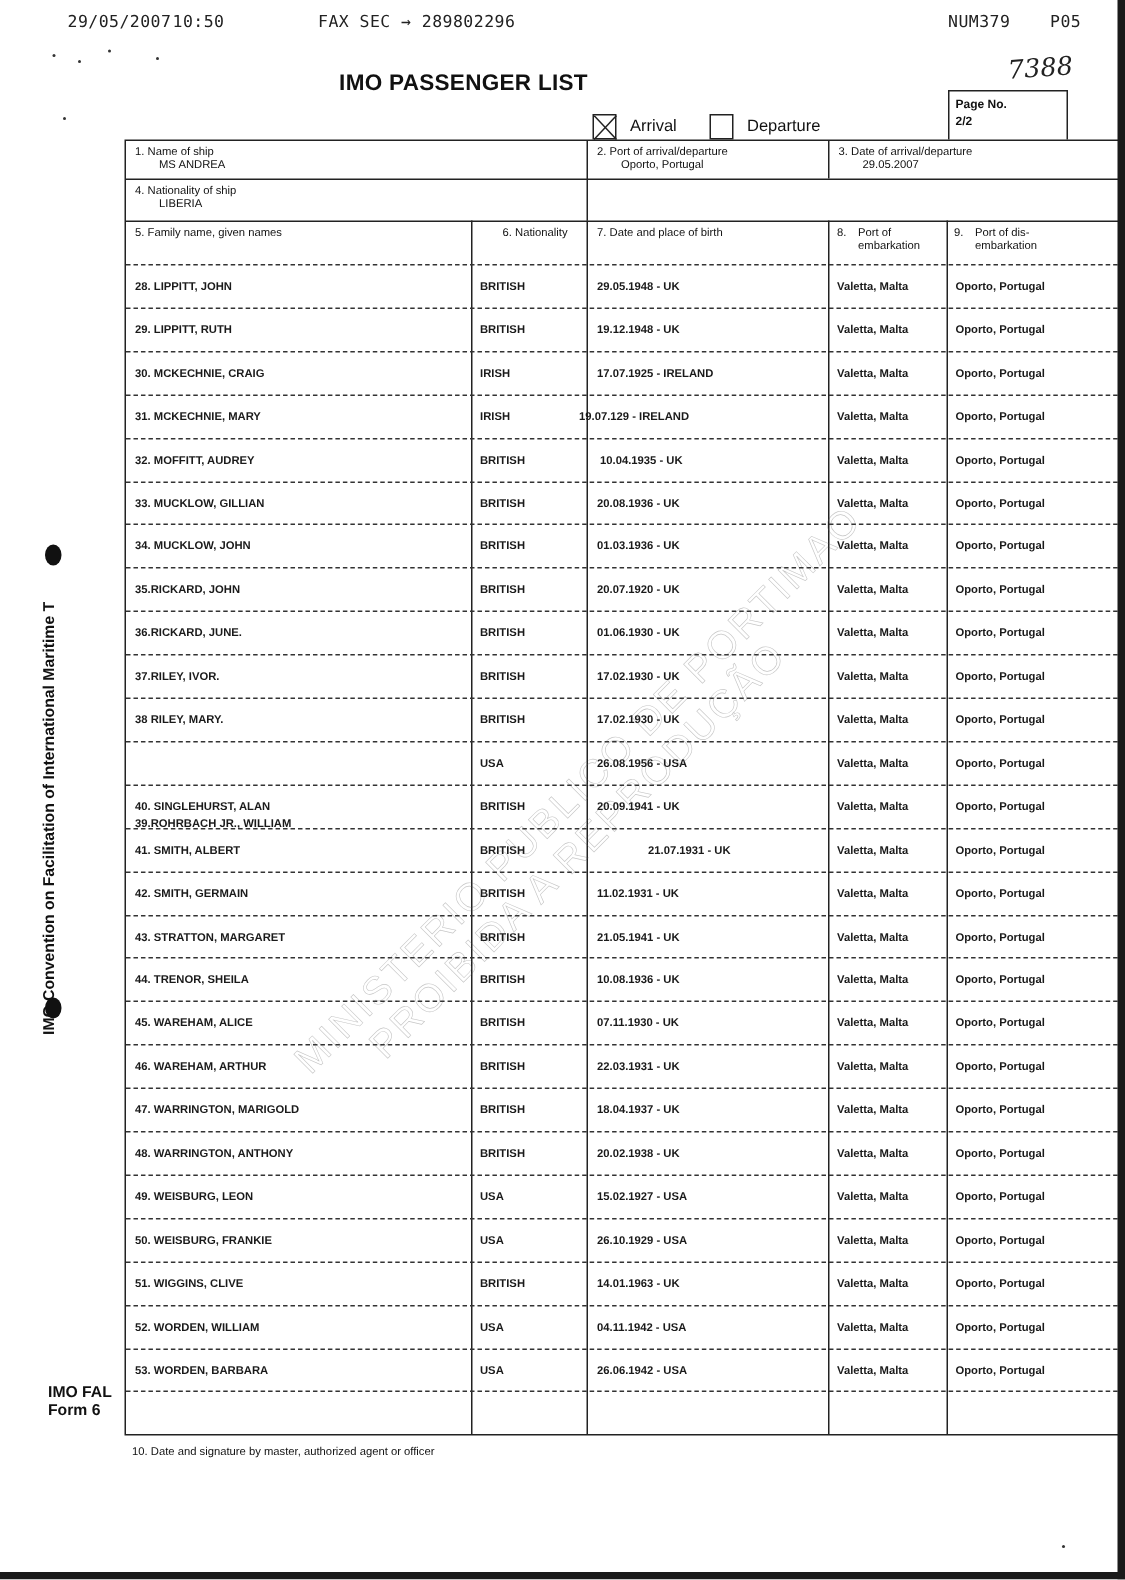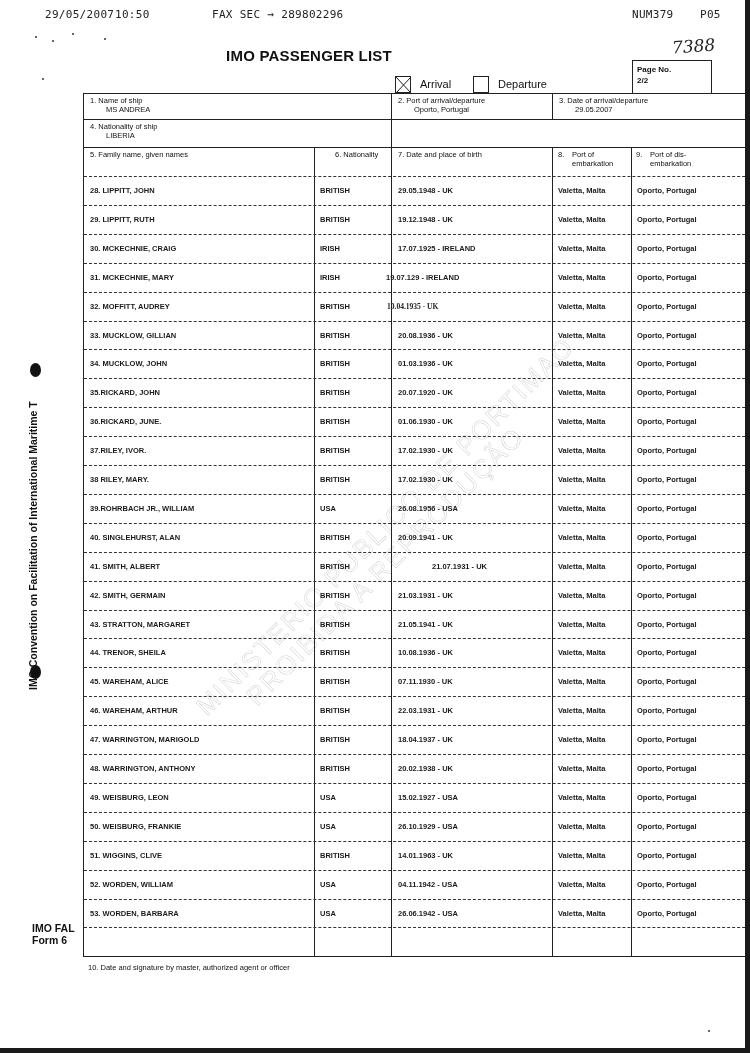--- a/index.html
+++ b/index.html
@@ -142,21 +142,21 @@
       <div class="row" style="top: 168.7px;">
         <span style="left: 6px;">31. MCKECHNIE, MARY</span>
         <span style="left: 236px;">IRISH</span>
         <span style="left: 302px;">19.07.129 - IRELAND</span>
         <span style="left: 474px;">Valetta, Malta</span>
         <span style="left: 553px;">Oporto, Portugal</span>
       </div>
       <div class="row" style="top: 197.6px;">
         <span style="left: 6px;">32. MOFFITT, AUDREY</span>
         <span style="left: 236px;">BRITISH</span>
-        <span style="left: 303px; font-family: Liberation Serif, serif;">10.04.1935 - UK</span>
+        <span style="left: 316px;">10.04.1935 - UK</span>
         <span style="left: 474px;">Valetta, Malta</span>
         <span style="left: 553px;">Oporto, Portugal</span>
       </div>
       <div class="row" style="top: 226.5px;">
         <span style="left: 6px;">33. MUCKLOW, GILLIAN</span>
         <span style="left: 236px;">BRITISH</span>
         <span style="left: 314px;">20.08.1936 - UK</span>
         <span style="left: 474px;">Valetta, Malta</span>
         <span style="left: 553px;">Oporto, Portugal</span>
       </div>
@@ -189,21 +189,21 @@
         <span style="left: 553px;">Oporto, Portugal</span>
       </div>
       <div class="row" style="top: 371px;">
         <span style="left: 6px;">38 RILEY, MARY.</span>
         <span style="left: 236px;">BRITISH</span>
         <span style="left: 314px;">17.02.1930 - UK</span>
         <span style="left: 474px;">Valetta, Malta</span>
         <span style="left: 553px;">Oporto, Portugal</span>
       </div>
       <div class="row" style="top: 399.9px;">
-        <span style="left: 6px;">39.ROHRBACH JR., WILLIAM</span>
+        <span style="left: 6px; margin-top: 40px;">39.ROHRBACH JR., WILLIAM</span>
         <span style="left: 236px;">USA</span>
         <span style="left: 314px;">26.08.1956 - USA</span>
         <span style="left: 474px;">Valetta, Malta</span>
         <span style="left: 553px;">Oporto, Portugal</span>
       </div>
       <div class="row" style="top: 428.8px;">
         <span style="left: 6px;">40. SINGLEHURST, ALAN</span>
         <span style="left: 236px;">BRITISH</span>
         <span style="left: 314px;">20.09.1941 - UK</span>
         <span style="left: 474px;">Valetta, Malta</span>
@@ -212,21 +212,21 @@
       <div class="row" style="top: 457.7px;">
         <span style="left: 6px;">41. SMITH, ALBERT</span>
         <span style="left: 236px;">BRITISH</span>
         <span style="left: 314px; margin-left: 34px;">21.07.1931 - UK</span>
         <span style="left: 474px;">Valetta, Malta</span>
         <span style="left: 553px;">Oporto, Portugal</span>
       </div>
       <div class="row" style="top: 486.6px;">
         <span style="left: 6px;">42. SMITH, GERMAIN</span>
         <span style="left: 236px;">BRITISH</span>
-        <span style="left: 314px;">21.03.1931 - UK</span>
+        <span style="left: 314px;">11.02.1931 - UK</span>
         <span style="left: 474px;">Valetta, Malta</span>
         <span style="left: 553px;">Oporto, Portugal</span>
       </div>
       <div class="row" style="top: 515.5px;">
         <span style="left: 6px;">43. STRATTON, MARGARET</span>
         <span style="left: 236px;">BRITISH</span>
         <span style="left: 314px;">21.05.1941 - UK</span>
         <span style="left: 474px;">Valetta, Malta</span>
         <span style="left: 553px;">Oporto, Portugal</span>
       </div>

